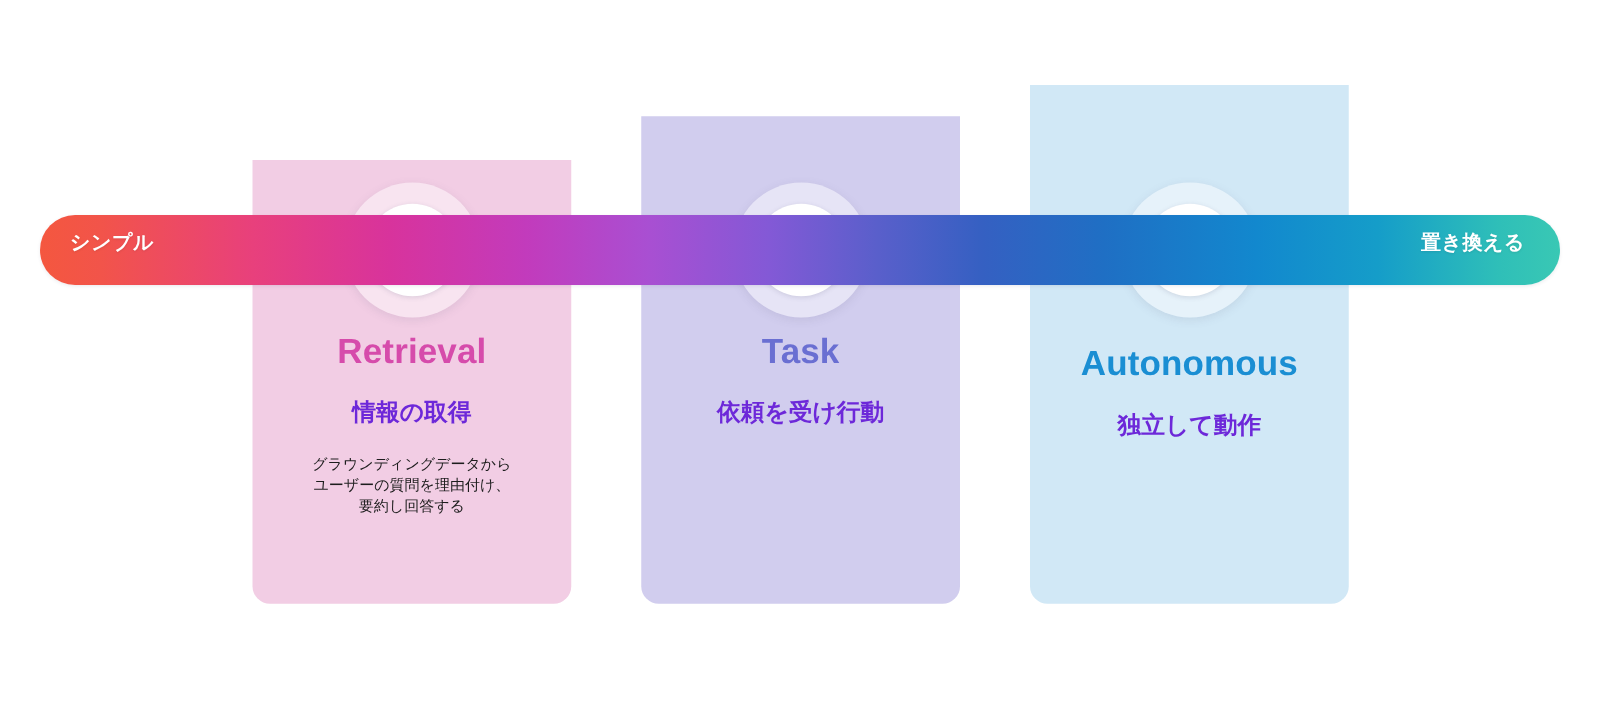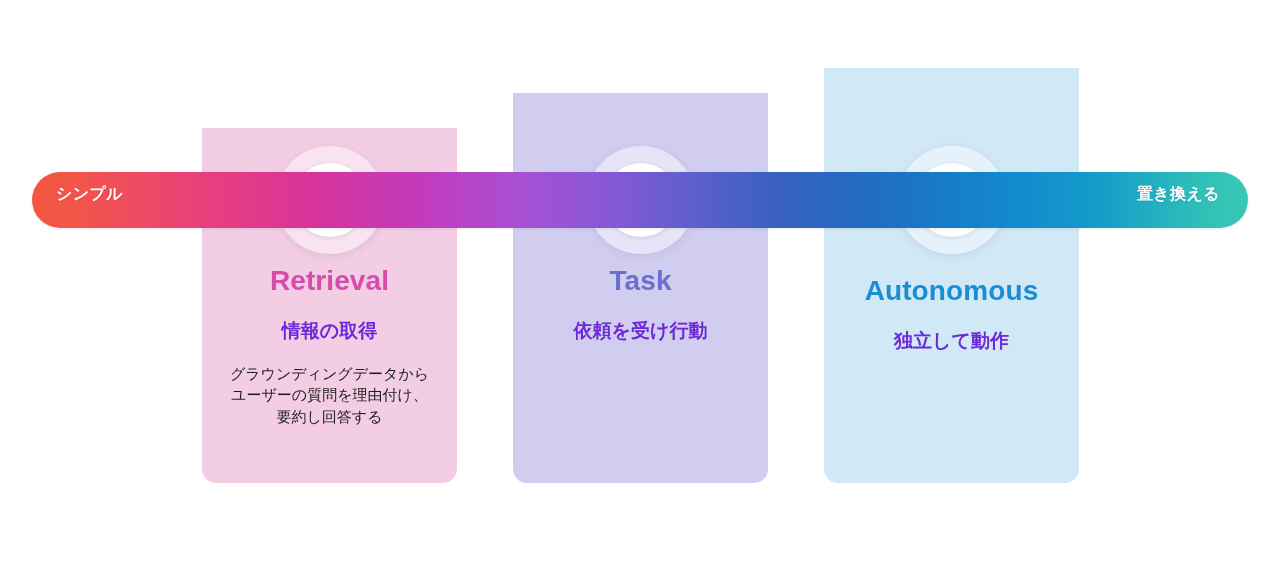--- a/index.html
+++ b/index.html
@@ -97,21 +97,21 @@
   .card-3 .stage-name { color: #1a8ed3; }
 
   .stage-head {
     font-size: 19px;
     font-weight: 700;
     color: #6d28d9;
     line-height: 1.25;
     margin: 0 0 20px 0;
   }
   .stage-desc {
-    font-size: 15px;
+    font-size: 12px;
     font-weight: 400;
     color: #1d1d1d;
     line-height: 1.45;
     margin: 0;
     white-space: pre-line;
   }
 
   
   .spectrum-bar {
     position: absolute;

